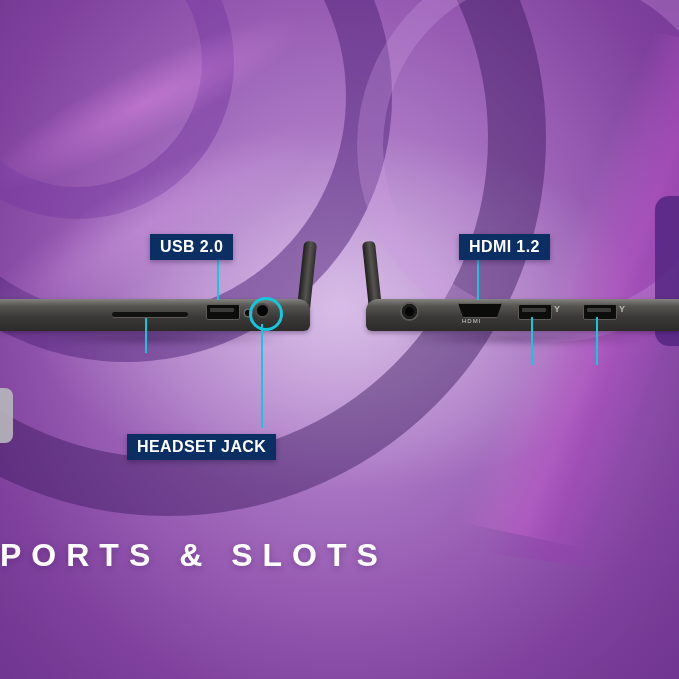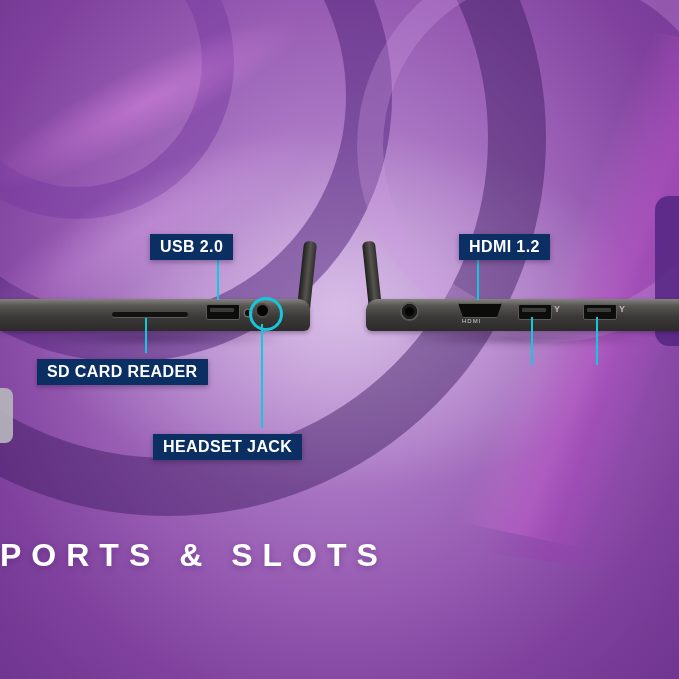--- a/index.html
+++ b/index.html
@@ -70,21 +70,21 @@
   .l-usb32a{left:531px;top:317px;height:48px;}
   .l-usb32b{left:596px;top:317px;height:48px;}
   .ring{position:absolute;left:249px;top:297px;width:28px;height:28px;border:3px solid #15c6dc;border-radius:50%;z-index:8;}
 
   .label{position:absolute;z-index:10;background:#0b2e63;color:#ffffff;
     font-weight:bold;font-size:16px;line-height:16px;padding:5px 10px;letter-spacing:0.4px;
     box-shadow:0 2px 5px rgba(30,8,50,0.35);margin-top:7px;}
   .lbl-usb20{left:150px;top:227px;}
   .lbl-hdmi{left:459px;top:227px;}
   .lbl-sd{left:37px;top:352px;}
-  .lbl-headset{left:153px;top:427px;text-align:right;}
+  .lbl-headset{left:127px;top:427px;text-align:right;}
   .lbl-usb32{left:391px;top:364px;}
 
   .title{position:absolute;left:0;top:537px;width:100%;z-index:10;
     color:#ffffff;font-weight:bold;font-size:32px;letter-spacing:10px;
     text-shadow:0 2px 6px rgba(70,20,100,0.35);}
 </style>
 </head>
 <body>
 
 <div class="stage">
@@ -134,23 +134,20 @@
   <div class="cline l-headset"></div>
   <div class="cline l-usb32a"></div>
   <div class="cline l-usb32b"></div>
 
   <div class="label lbl-usb20">
     <span>USB 2.0</span>
   </div>
   <div class="label lbl-hdmi">
     <span>HDMI 1.2</span>
   </div>
-  <div class="label lbl-sd">
-    <span>SD CARD READER</span>
-  </div>
   <div class="label lbl-headset">
     <span>HEADSET JACK</span>
   </div>
 
   <div class="title">
     <span>PORTS &amp; SLOTS</span>
   </div>
 
 </div>
 

